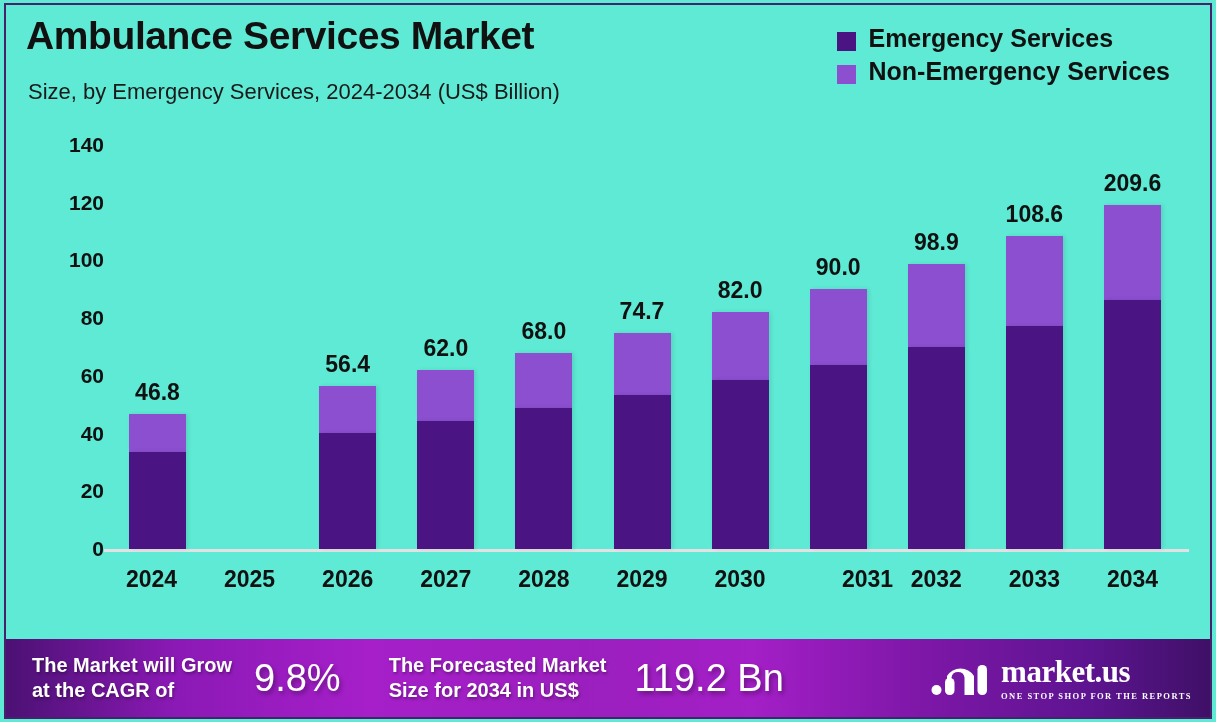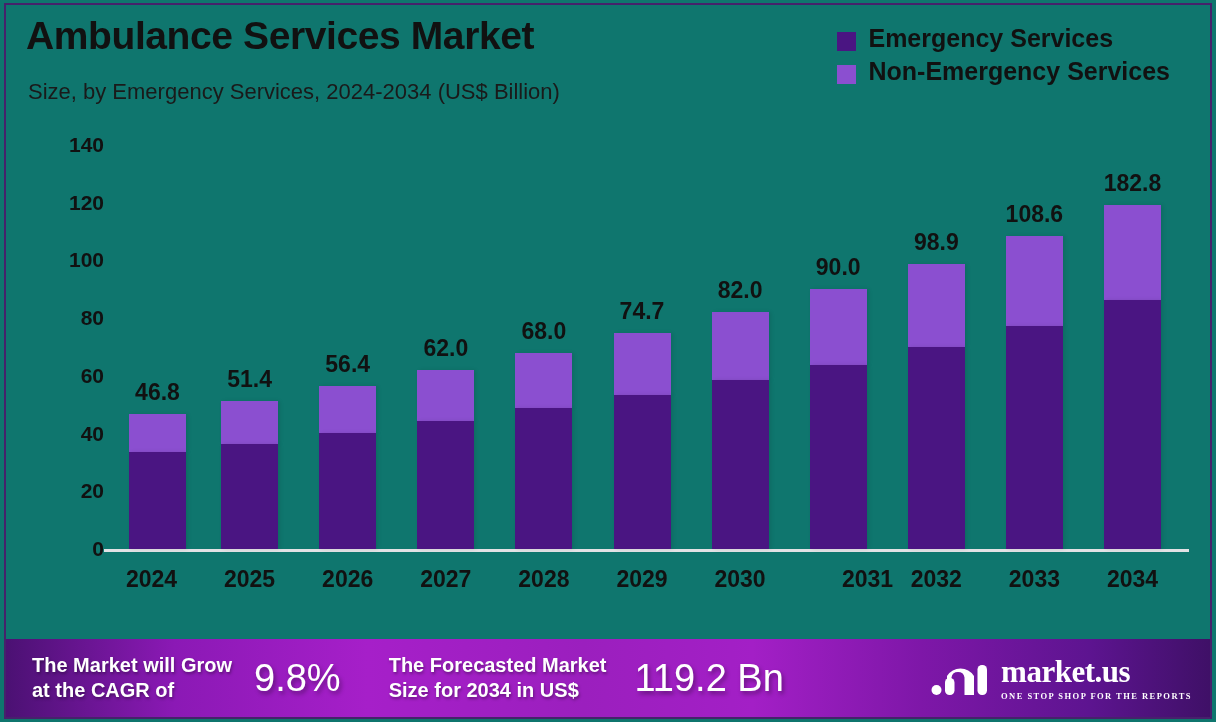--- a/index.html
+++ b/index.html
@@ -7,21 +7,21 @@
     padding: 0;
     background: #ffffff;
   }
   body {
     font-family: "Liberation Sans", sans-serif;
   }
   #infographic {
     position: relative;
     width: 1216px;
     height: 722px;
-    background: #0f766e;
+    background: #5eead4;
     box-sizing: border-box;
     overflow: hidden;
   }
   .outer-border {
     position: absolute;
     left: 4px;
     top: 3px;
     width: 1208px;
     height: 716px;
     border: 2px solid #46226b;
@@ -249,25 +249,20 @@
         <div class="y-tick" style="top: 202.68px;">120</div>
         <div class="y-tick" style="top: 144.96px;">140</div>
       </div>
     <div class="baseline"></div>
     <div class="bars" id="bars-layer">
         <div class="bar-group" style="left: 123px; margin-left: 6px;">
           <div class="bar-value" style="bottom: 143.065px;">46.8</div>
           <div class="seg seg-top" style="height: 38.0952px; background: rgb(139, 79, 208);"></div>
           <div class="seg seg-bottom" style="height: 96.9696px; background: rgb(74, 21, 130);"></div>
         </div>
-        <div class="bar-group" style="left: 221.1px;">
-          <div class="bar-value" style="bottom: 156.34px;">51.4</div>
-          <div class="seg seg-top" style="height: 43.0014px; background: rgb(139, 79, 208);"></div>
-          <div class="seg seg-bottom" style="height: 105.339px; background: rgb(74, 21, 130);"></div>
-        </div>
         <div class="bar-group" style="left: 319.2px;">
           <div class="bar-value" style="bottom: 170.77px;">56.4</div>
           <div class="seg seg-top" style="height: 46.7532px; background: rgb(139, 79, 208);"></div>
           <div class="seg seg-bottom" style="height: 116.017px; background: rgb(74, 21, 130);"></div>
         </div>
         <div class="bar-group" style="left: 417.3px;">
           <div class="bar-value" style="bottom: 186.932px;">62.0</div>
           <div class="seg seg-top" style="height: 51.3708px; background: rgb(139, 79, 208);"></div>
           <div class="seg seg-bottom" style="height: 127.561px; background: rgb(74, 21, 130);"></div>
         </div>
@@ -295,21 +290,21 @@
           <div class="bar-value" style="bottom: 293.425px;">98.9</div>
           <div class="seg seg-top" style="height: 83.4054px; background: rgb(139, 79, 208);"></div>
           <div class="seg seg-bottom" style="height: 202.02px; background: rgb(74, 21, 130);"></div>
         </div>
         <div class="bar-group" style="left: 1005.9px;">
           <div class="bar-value" style="bottom: 321.42px;">108.6</div>
           <div class="seg seg-top" style="height: 90.6204px; background: rgb(139, 79, 208);"></div>
           <div class="seg seg-bottom" style="height: 222.799px; background: rgb(74, 21, 130);"></div>
         </div>
         <div class="bar-group" style="left: 1104px;">
-          <div class="bar-value" style="bottom: 352.011px;">182.8</div>
+          <div class="bar-value" style="bottom: 352.011px;">209.6</div>
           <div class="seg seg-top" style="height: 94.9494px; background: rgb(139, 79, 208);"></div>
           <div class="seg seg-bottom" style="height: 249.062px; background: rgb(74, 21, 130);"></div>
         </div>
       </div>
     <div id="x-axis">
         <div class="x-tick" style="left: 123px; width: 57px;">2024</div>
         <div class="x-tick" style="left: 221.1px; width: 57px;">2025</div>
         <div class="x-tick" style="left: 319.2px; width: 57px;">2026</div>
         <div class="x-tick" style="left: 417.3px; width: 57px;">2027</div>
         <div class="x-tick" style="left: 515.4px; width: 57px;">2028</div>

